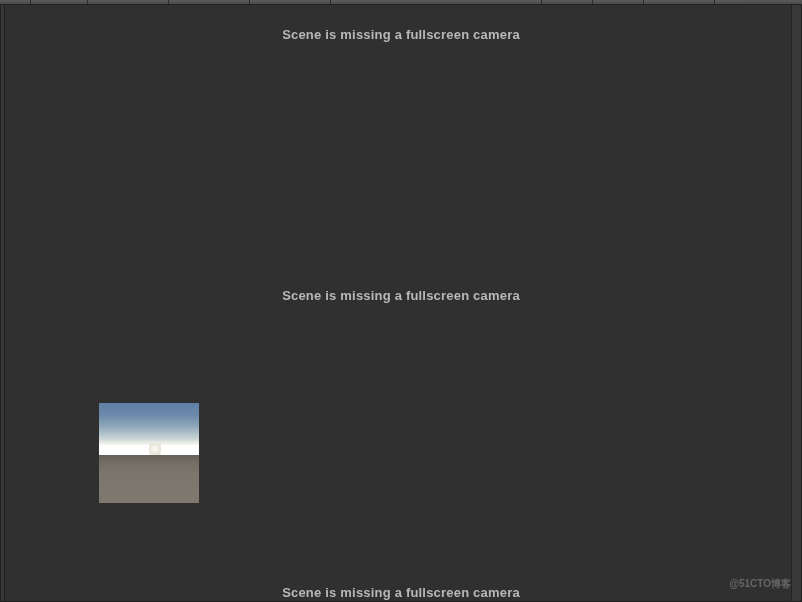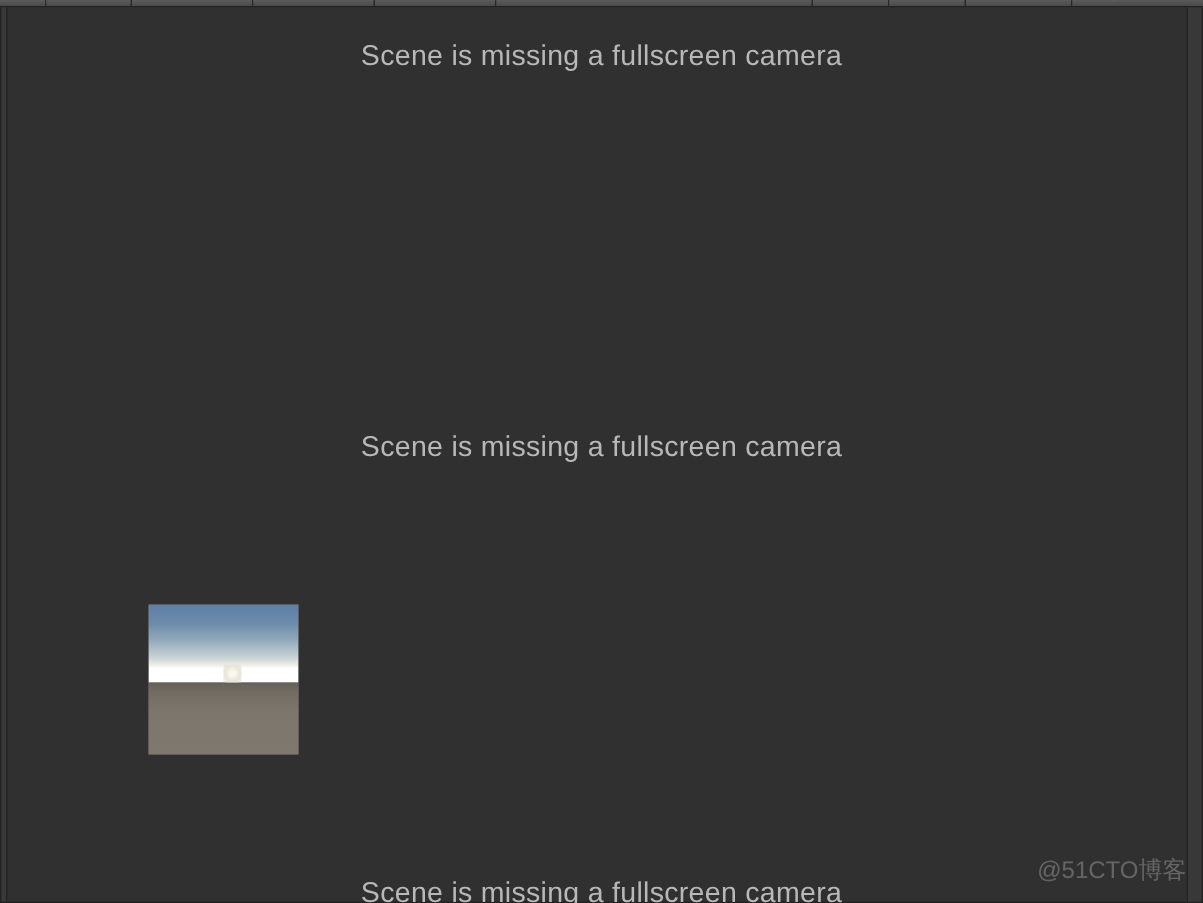--- a/index.html
+++ b/index.html
@@ -37,22 +37,22 @@
       background: #303030;
       position: relative;
       border: 1px solid #222;
       border-top: none;
     }
     .warning-text {
       position: absolute;
       width: 100%;
       text-align: center;
       color: #b8b8b8;
-      font-size: 19px;
-      font-weight: normal;
+      font-size: 13px;
+      font-weight: bold;
       letter-spacing: 0.2px;
     }
     .warning-1 {
       top: 22px;
     }
     .warning-2 {
       top: 283px;
     }
     .warning-3 {
       top: 580px;
@@ -99,22 +99,22 @@
       width: 12px;
       height: 12px;
       background: radial-gradient(ellipse at center, #f8f8f0 20%, #e8e5d8 60%, rgba(220,218,205,0.4) 100%);
       border-radius: 1px;
     }
     .watermark {
       position: absolute;
       right: 10px;
       bottom: 10px;
       color: rgba(200, 200, 200, 0.35);
-      font-size: 16px;
-      font-weight: normal;
+      font-size: 10px;
+      font-weight: bold;
     }
     .right-border {
       position: absolute;
       right: 0;
       top: 0;
       width: 10px;
       height: 100%;
       background: #383838;
       border-left: 1px solid #222;
     }

